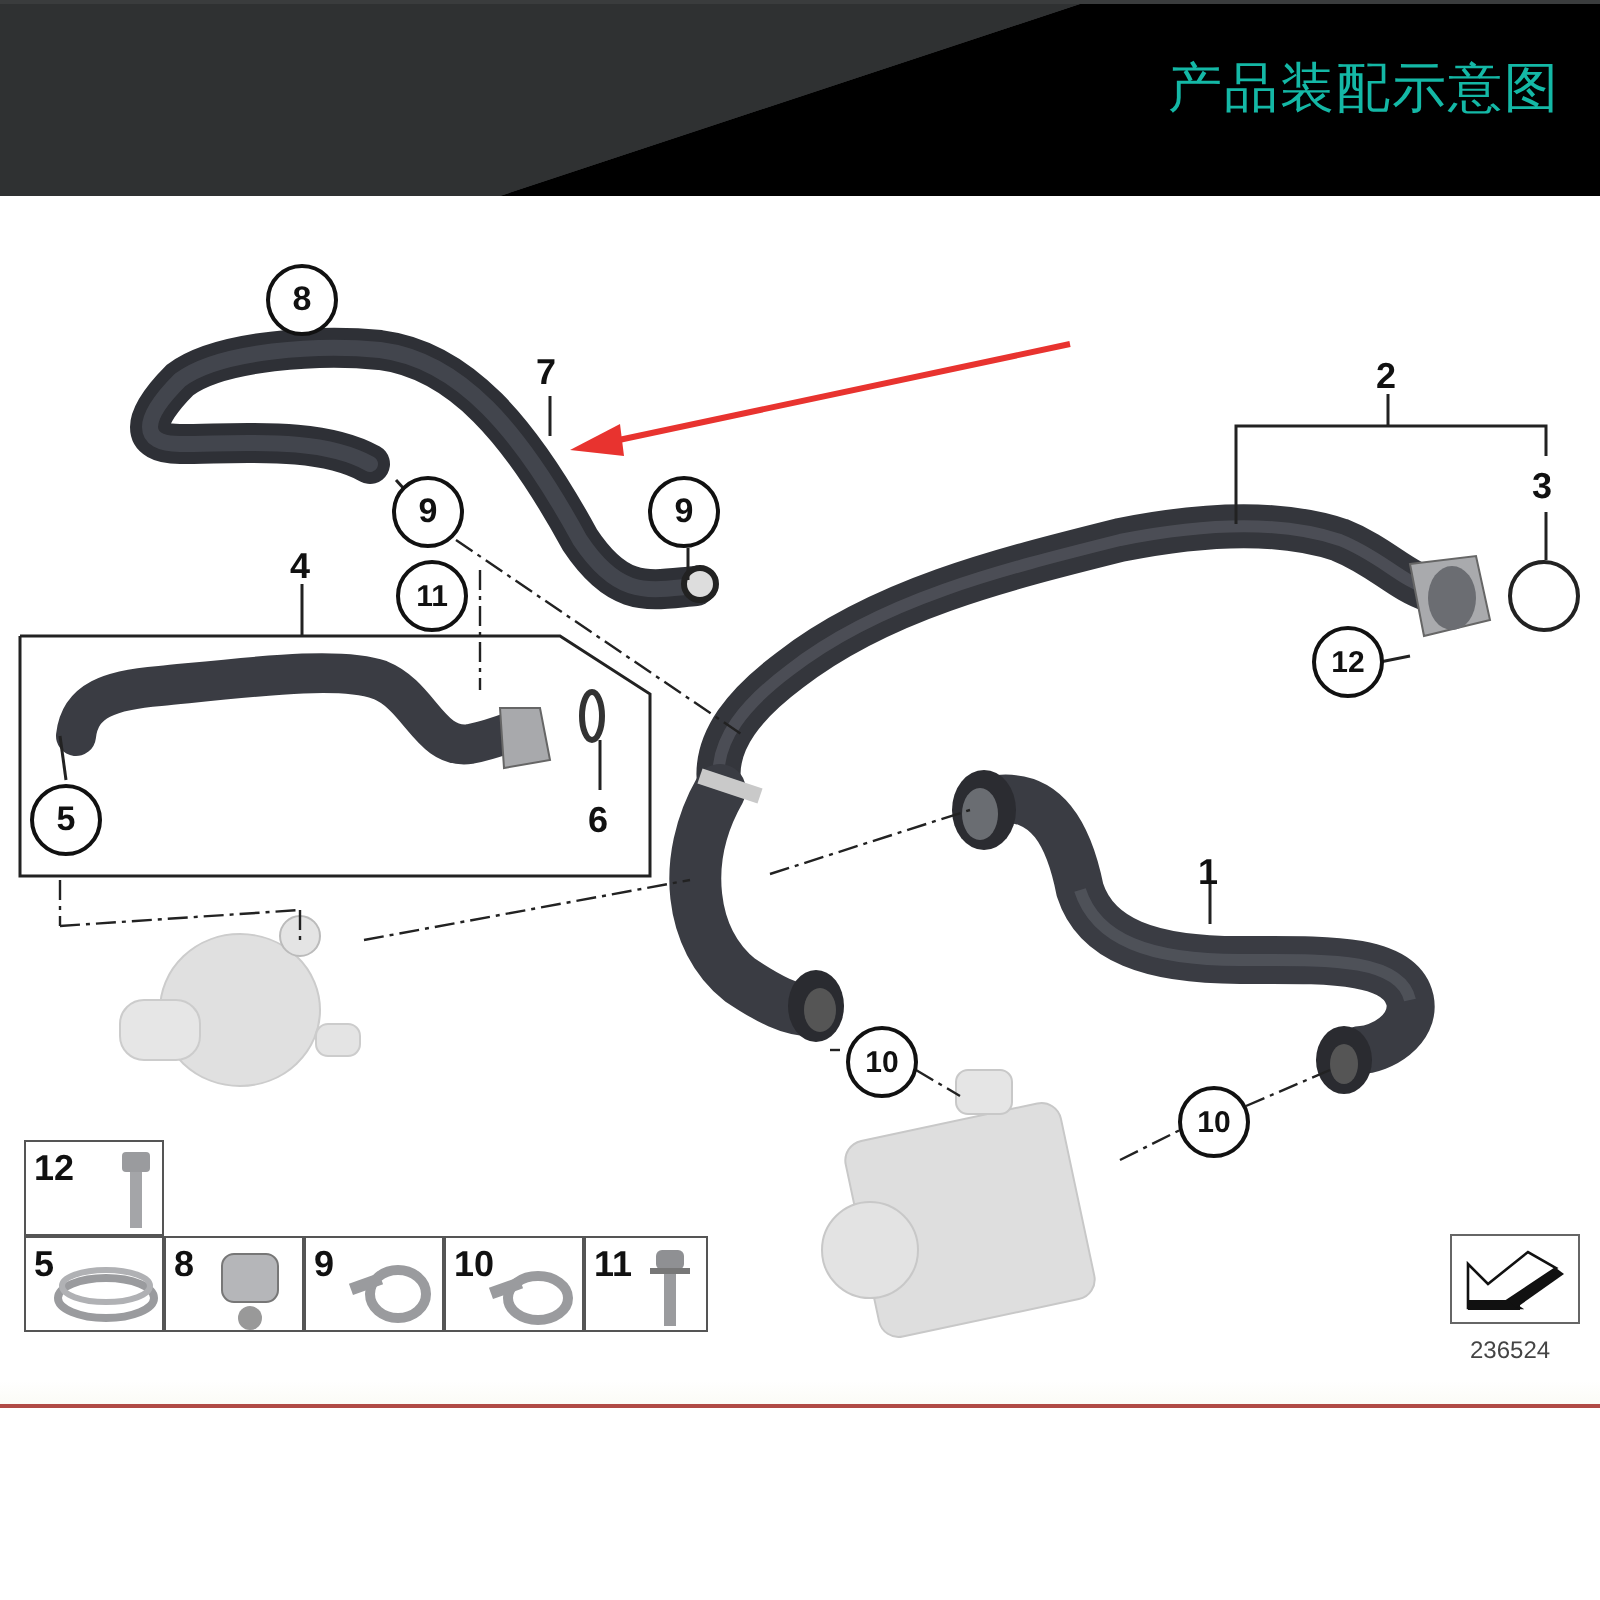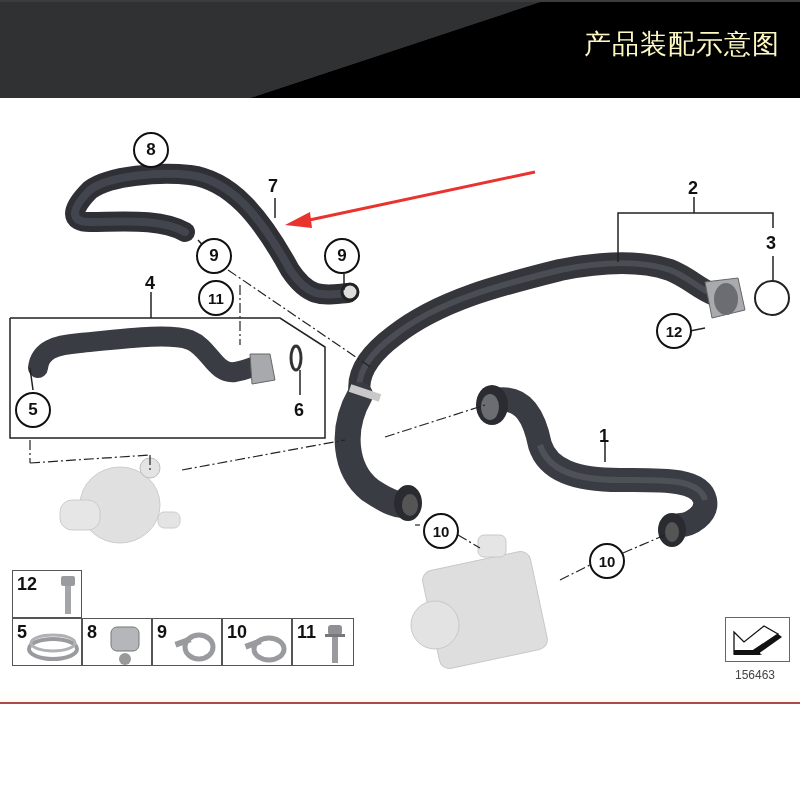--- a/index.html
+++ b/index.html
@@ -1,19 +1,19 @@
 <!DOCTYPE html>
 <html><head>
 <meta charset="utf-8">
 <style>
   html,body{margin:0;padding:0;background:#fff;}
   body{width:800px;height:800px;position:relative;overflow:hidden;font-family:"Liberation Sans",sans-serif;}
   .banner{position:absolute;left:0;top:0;width:800px;height:98px;background:#000;overflow:hidden;}
   .banner .diag{position:absolute;left:0;top:0;width:800px;height:98px;}
-  .banner-title{position:absolute;right:20px;top:26px;color:#fef9c3;font-family:"DejaVu Sans",sans-serif;font-size:27px;letter-spacing:1px;}
+  .banner-title{position:absolute;right:20px;top:26px;color:#14b8a6;font-family:"DejaVu Sans",sans-serif;font-size:27px;letter-spacing:1px;}
   .canvas{position:absolute;left:0;top:98px;width:800px;height:600px;}
   .callout{position:absolute;width:36px;height:36px;border:2px solid #111;border-radius:50%;background:#fff;box-sizing:border-box;
     display:flex;align-items:center;justify-content:center;font-weight:bold;font-size:17px;color:#111;}
   .plain-label{position:absolute;font-weight:bold;font-size:18px;color:#111;}
   .legend{position:absolute;border:1px solid #555;box-sizing:border-box;background:#fff;}
   .legend .num{position:absolute;left:4px;top:3px;font-weight:bold;font-size:18px;color:#111;}
   .ref-box{position:absolute;left:725px;top:617px;width:65px;height:45px;border:1px solid #666;box-sizing:border-box;background:#fff;}
   .ref-num{position:absolute;left:735px;top:668px;font-size:12px;color:#444;}
   .bottom-line{position:absolute;left:0;top:702px;width:800px;height:2px;background:#b04a45;}
   .fade{position:absolute;left:0;top:690px;width:800px;height:12px;background:linear-gradient(#fff,#fbfbf6);}
@@ -182,16 +182,16 @@
   </svg>
 </div>
 
 <div class="ref-box">
   <svg width="63" height="43">
     <polygon points="8,14 18,24 38,8 52,16 28,32 34,36 8,36" fill="#fff" stroke="#111" stroke-width="1.3"></polygon>
     <rect x="8" y="32" width="26" height="5" fill="#111"></rect>
     <polygon points="52,16 56,19 32,36 28,32" fill="#111"></polygon>
   </svg>
 </div>
-<div class="ref-num">156463</div>
+<div class="ref-num">236524</div>
 
 <div class="fade"></div>
 <div class="bottom-line"></div>
 
 </body></html>

